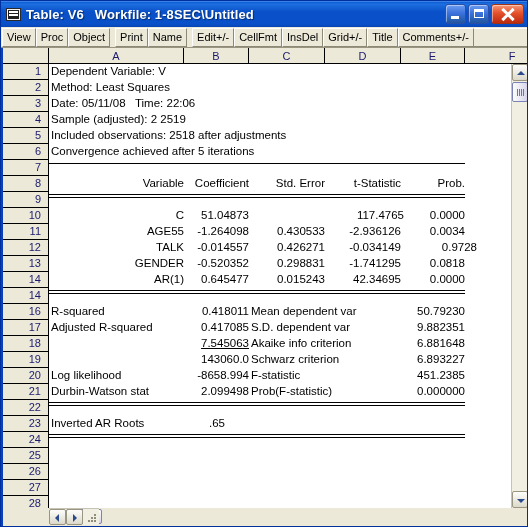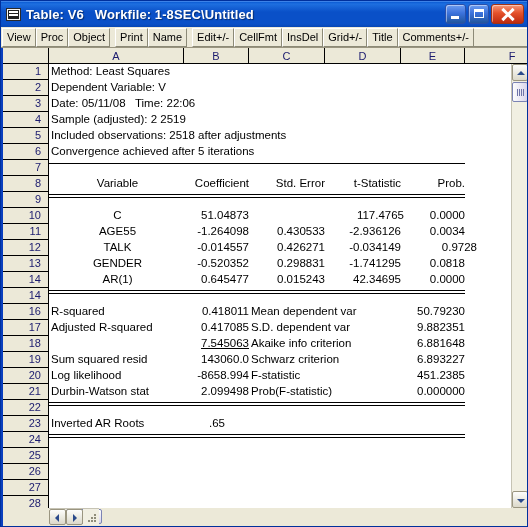--- a/index.html
+++ b/index.html
@@ -241,21 +241,21 @@
     top: 0;
     height: 16px;
     line-height: 15px;
     font-size: 11.5px;
     color: #000000;
     white-space: pre;
     overflow: visible;
   }
   .al { text-align: left; }
   .ar { text-align: right; }
-  .ac { text-align: center; }
+  .ac { text-align: right; }
 
   
   .rule {
     position: absolute;
     left: 0;
     width: 416px;
     border-top: 1px solid #000000;
     height: 0;
   }
   .rule.r-top { top: 2px; }
@@ -452,24 +452,24 @@
           <div class="rownum">22</div>
           <div class="rownum">23</div>
           <div class="rownum">24</div>
           <div class="rownum">25</div>
           <div class="rownum">26</div>
           <div class="rownum">27</div>
           <div class="rownum">28</div>
         </div>
       <div id="cells">
           <div class="row">
+            <div class="cell al" style="left: 2px; width: 133px;">Dependent Variable: V</div>
+          </div>
+          <div class="row">
             <div class="cell al" style="left: 2px; width: 133px;">Method: Least Squares</div>
-          </div>
-          <div class="row">
-            <div class="cell al" style="left: 2px; width: 133px;">Dependent Variable: V</div>
           </div>
           <div class="row">
             <div class="cell al" style="left: 2px; width: 133px;">Date: 05/11/08   Time: 22:06</div>
           </div>
           <div class="row">
             <div class="cell al" style="left: 2px; width: 133px;">Sample (adjusted): 2 2519</div>
           </div>
           <div class="row">
             <div class="cell al" style="left: 2px; width: 133px;">Included observations: 2518 after adjustments</div>
           </div>
@@ -539,21 +539,20 @@
             <div class="cell ar" style="left: 135px; width: 65px;">0.417085</div>
             <div class="cell al" style="left: 202px; width: 160px;">S.D. dependent var</div>
             <div class="cell ar" style="left: 352px; width: 64px;">9.882351</div>
           </div>
           <div class="row">
             <div class="cell ar" style="left: 135px; width: 65px; text-decoration: underline;">7.545063</div>
             <div class="cell al" style="left: 202px; width: 160px;">Akaike info criterion</div>
             <div class="cell ar" style="left: 352px; width: 64px;">6.881648</div>
           </div>
           <div class="row">
-            <div class="cell al" style="left: 2px; width: 133px;">Sum squared resid</div>
             <div class="cell ar" style="left: 135px; width: 65px;">143060.0</div>
             <div class="cell al" style="left: 202px; width: 160px;">Schwarz criterion</div>
             <div class="cell ar" style="left: 352px; width: 64px;">6.893227</div>
           </div>
           <div class="row">
             <div class="cell al" style="left: 2px; width: 133px;">Log likelihood</div>
             <div class="cell ar" style="left: 135px; width: 65px;">-8658.994</div>
             <div class="cell al" style="left: 202px; width: 160px;">F-statistic</div>
             <div class="cell ar" style="left: 352px; width: 64px;">451.2385</div>
           </div>

